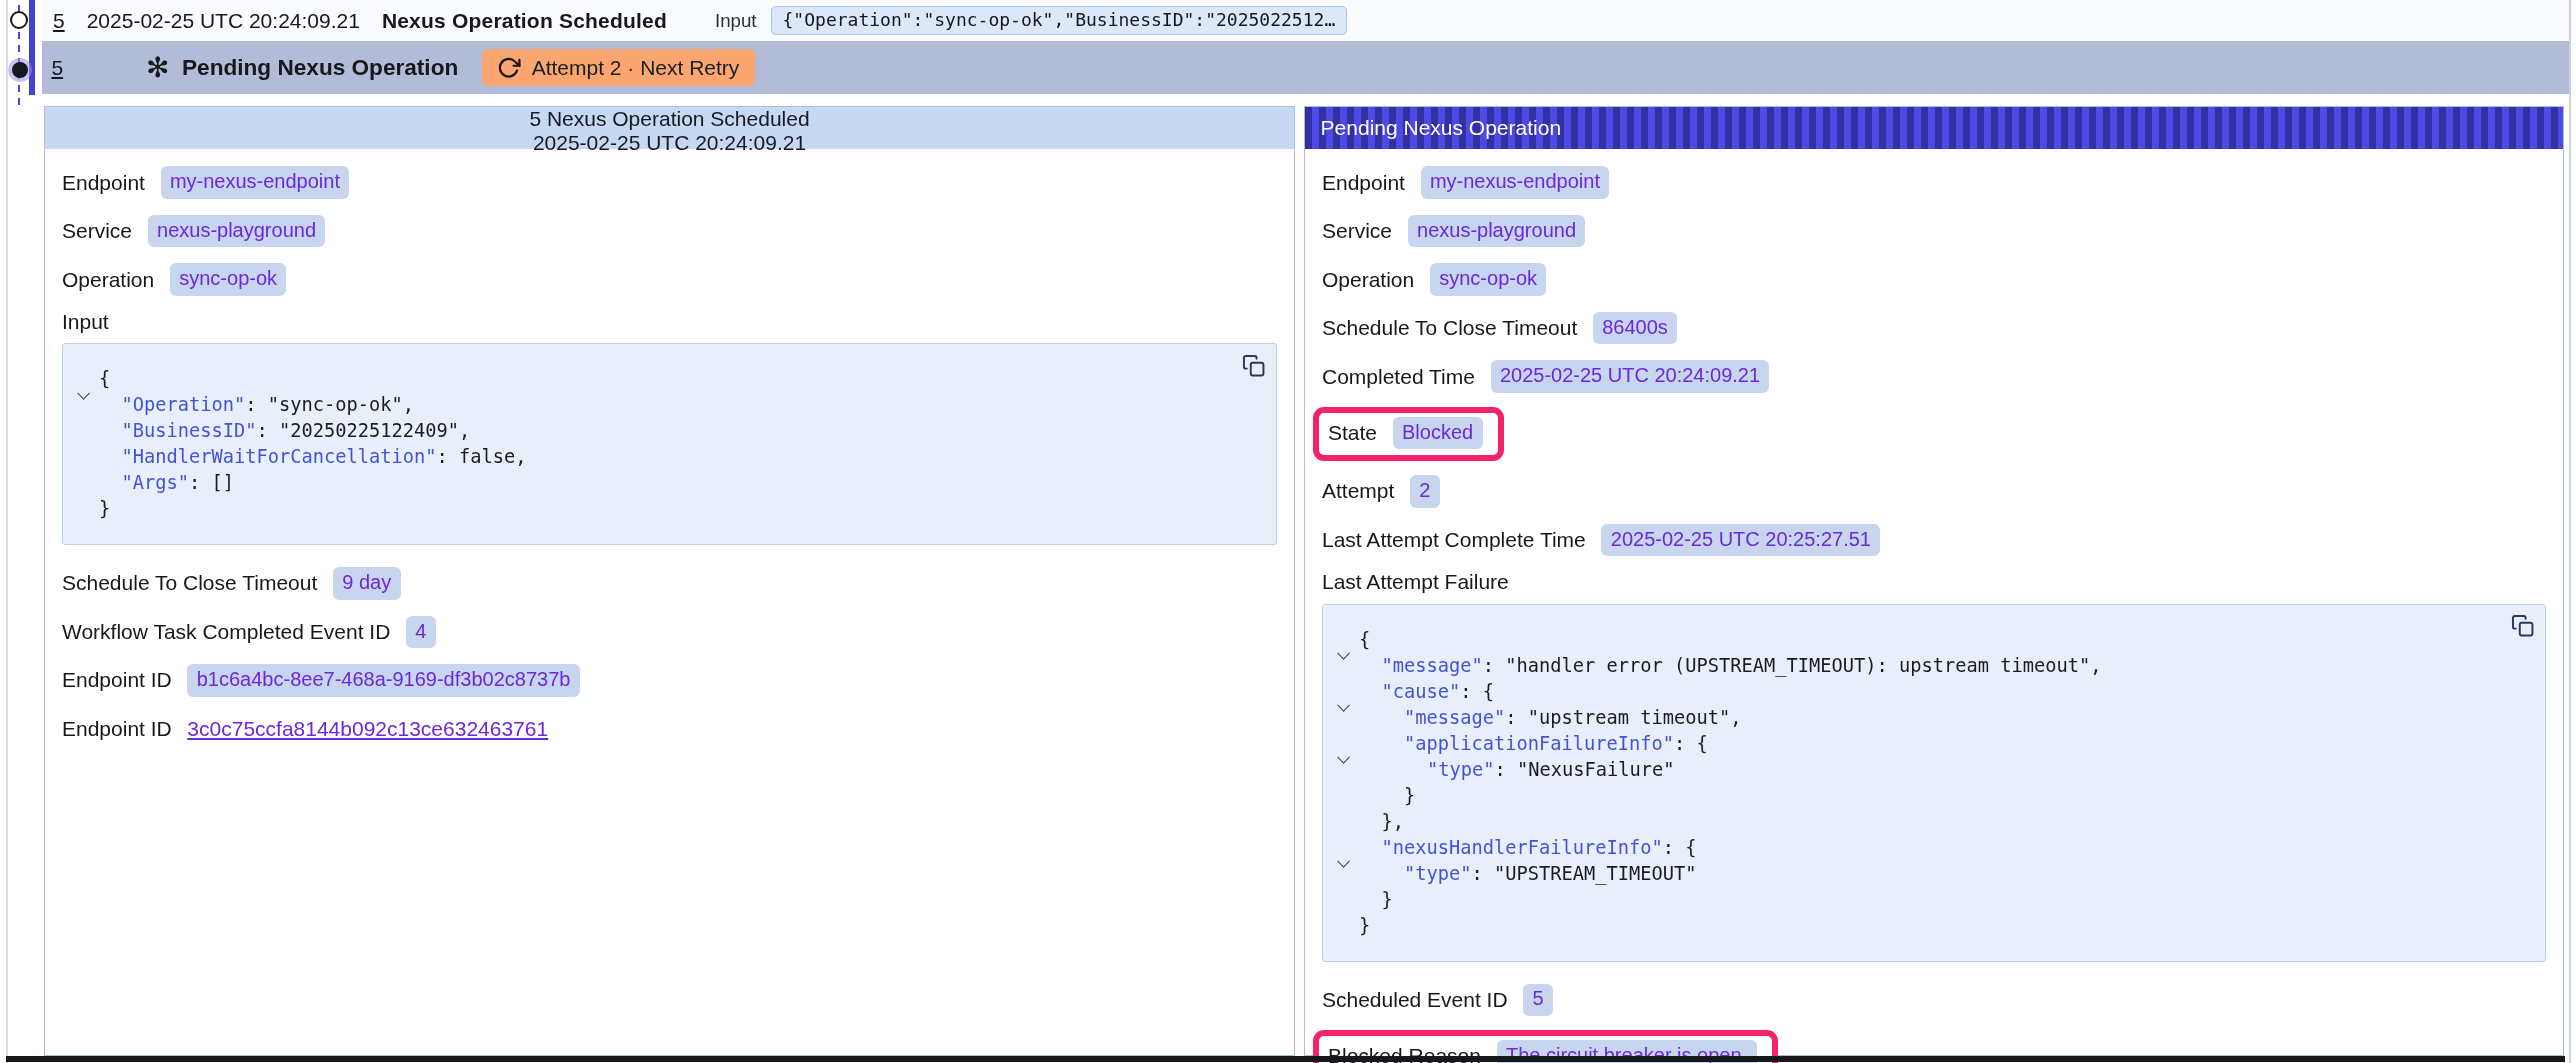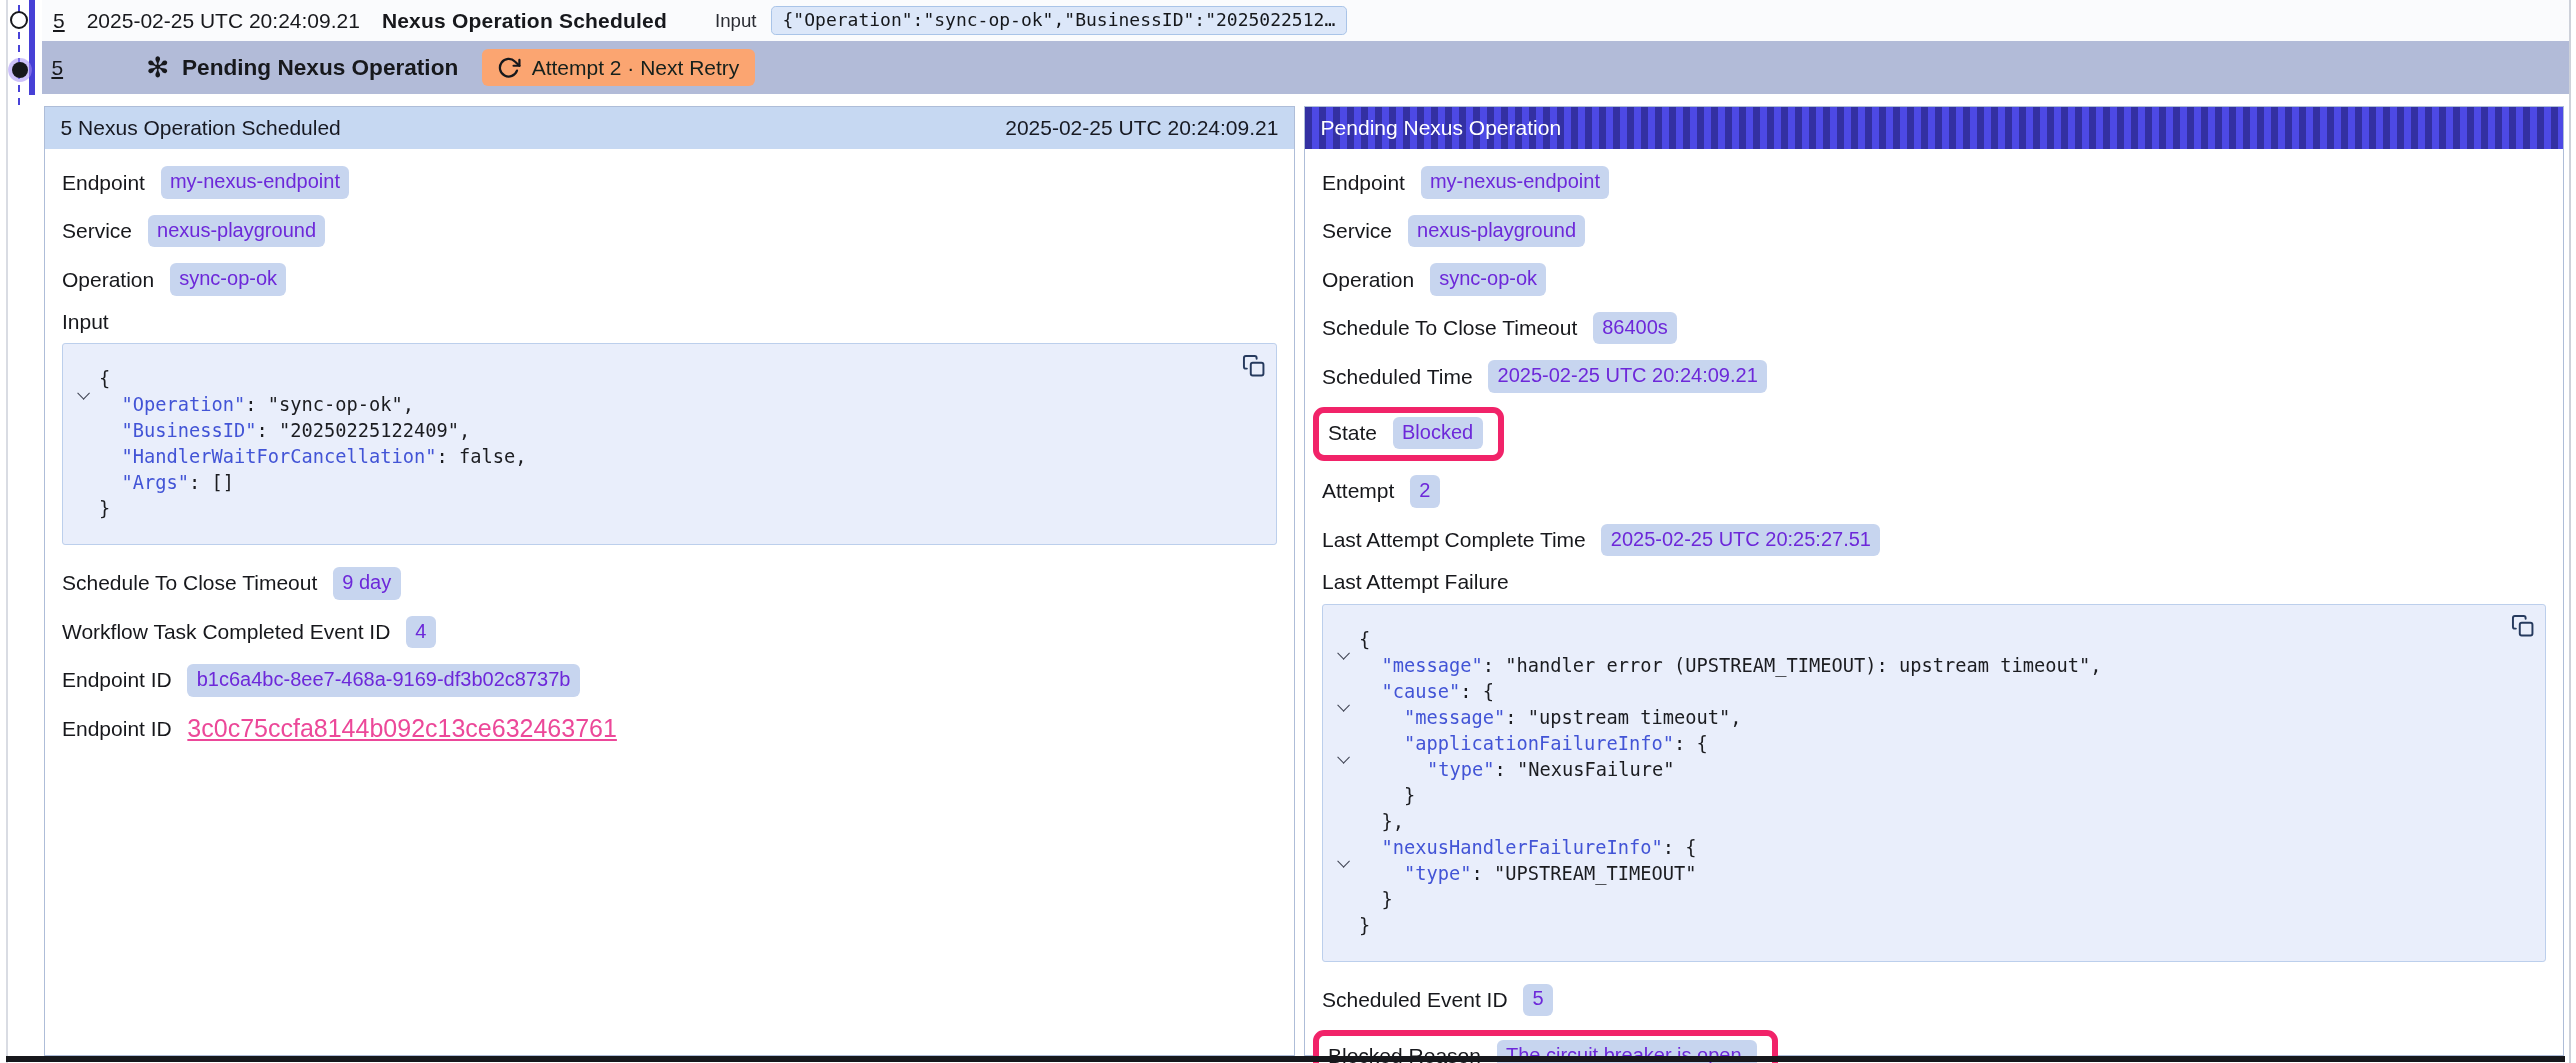--- a/index.html
+++ b/index.html
@@ -37,29 +37,29 @@
   .group-row .badge { margin-left:23.4px; background:#fba571; border-radius:6.2px; height:37px;
                display:flex; align-items:center; gap:11px; padding:0 15.6px; font-size:21px; color:#15201c;justify-content:center; }
   .badge svg { width:23.4px; height:23.4px; }
 
   
   .panel { position:absolute; top:106px; height:950px; background:#fff; border:1.6px solid #aebdd8; }
   .panel.left  { left:44px;  width:1251px; }
   .panel.right { left:1304px; width:1260px; }
   .panel-header { height:42px; display:flex; align-items:center; justify-content:space-between;
                   padding:0 15.6px; font-size:21px; }
-  .panel.left .panel-header { background:#c6d8f2; color:#171922; }
+  .panel.left .panel-header { background:#c6d8f2; color:#171922;flex-direction:column; }
   .panel.right .panel-header { color:#fff;
       background:repeating-linear-gradient(90deg,#3330a2 0 7px,#4d49e5 7px 14px); }
   .panel-body { padding:15.6px 17px; }
 
   .frow { display:flex; align-items:center; height:36px; margin-bottom:12.5px; font-size:21px; }
   .frow .lbl { margin-right:15.6px; white-space:nowrap; }
   .chip { background:#c7d5ef; border-radius:6.2px; padding:3.9px 9.4px 5.5px; font-size:20px; color:#6d28d9; white-space:nowrap; }
-  .linkval { text-decoration:underline; font-size:25px; color:#ec4899; }
+  .linkval { text-decoration:underline; font-size:21px; color:#6d28d9; }
 
   .sec-lbl { font-size:21px; margin:4.7px 0 9.4px; }
 
   
   .code { position:relative; background:#e9eefb; border:1.6px solid #bccfec; border-radius:3.1px;
           padding:22px 15.6px 22px 9.4px; margin-bottom:20px;
           font-family:"DejaVu Sans Mono", monospace; font-size:18.7px; line-height:26px; color:#1b1c20; }
   .cl { display:flex; align-items:baseline; white-space:pre; }
   .gut { display:inline-block; width:26.5px; flex:none; position:relative; }
   .chev { position:absolute; left:6.2px; top:3.1px; width:8.6px; height:8.6px;
@@ -180,21 +180,21 @@
         </div>
       <div class="frow">
           <span class="lbl">Operation</span>
           <span class="chip">sync-op-ok</span>
         </div>
       <div class="frow">
           <span class="lbl">Schedule To Close Timeout</span>
           <span class="chip">86400s</span>
         </div>
       <div class="frow">
-          <span class="lbl">Scheduled Time</span>
+          <span class="lbl">Completed Time</span>
           <span class="chip">2025-02-25 UTC 20:24:09.21</span>
         </div>
 
       <div class="annot-row">
         <span class="annot">
           <span class="lbl">State</span>
           <span class="chip">Blocked</span>
         </span>
       </div>
 

